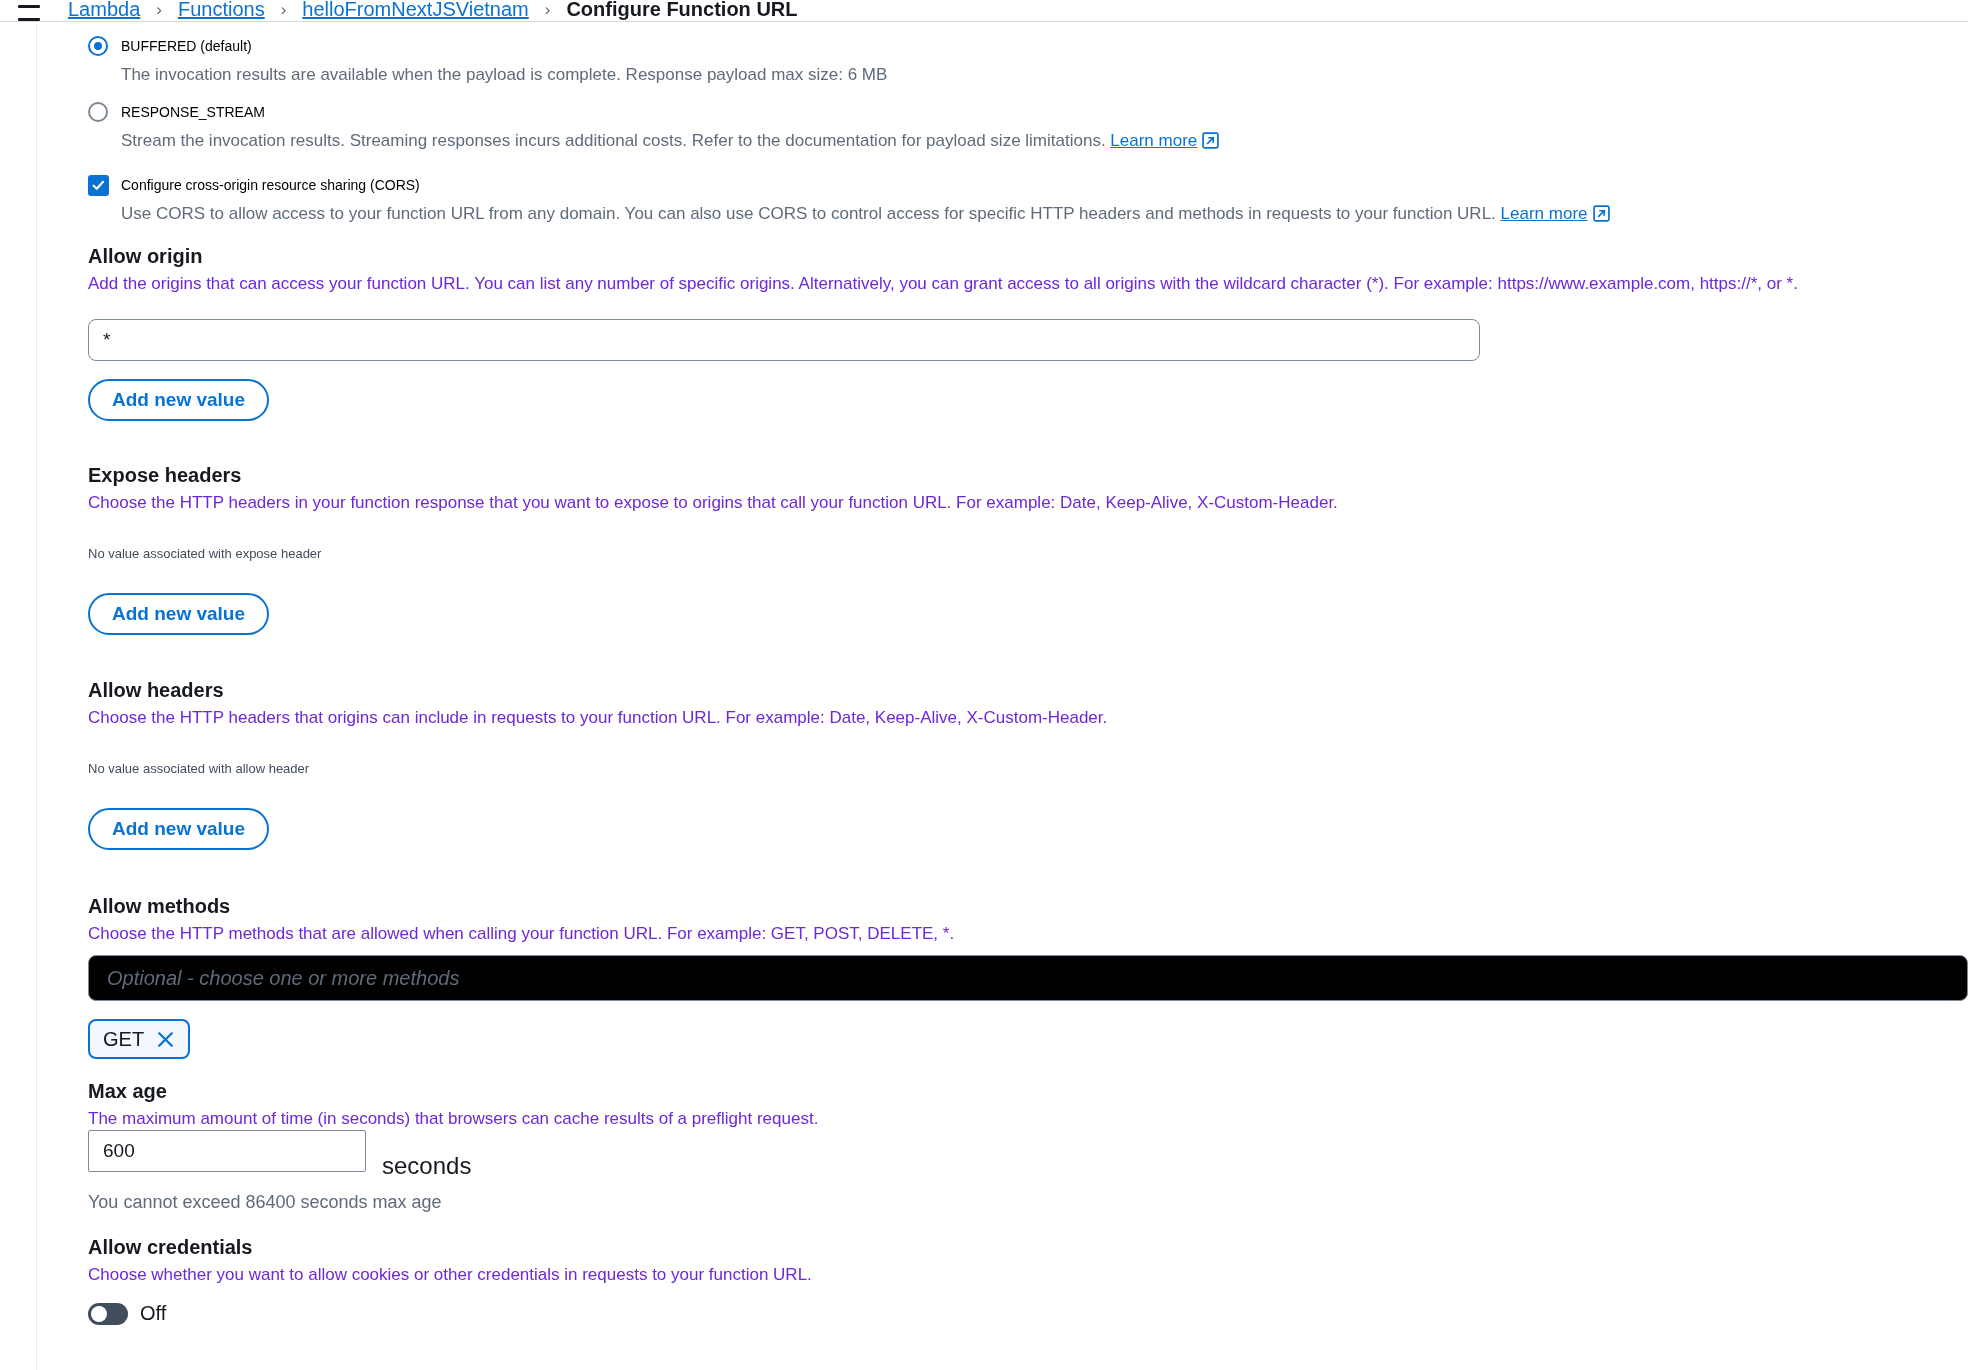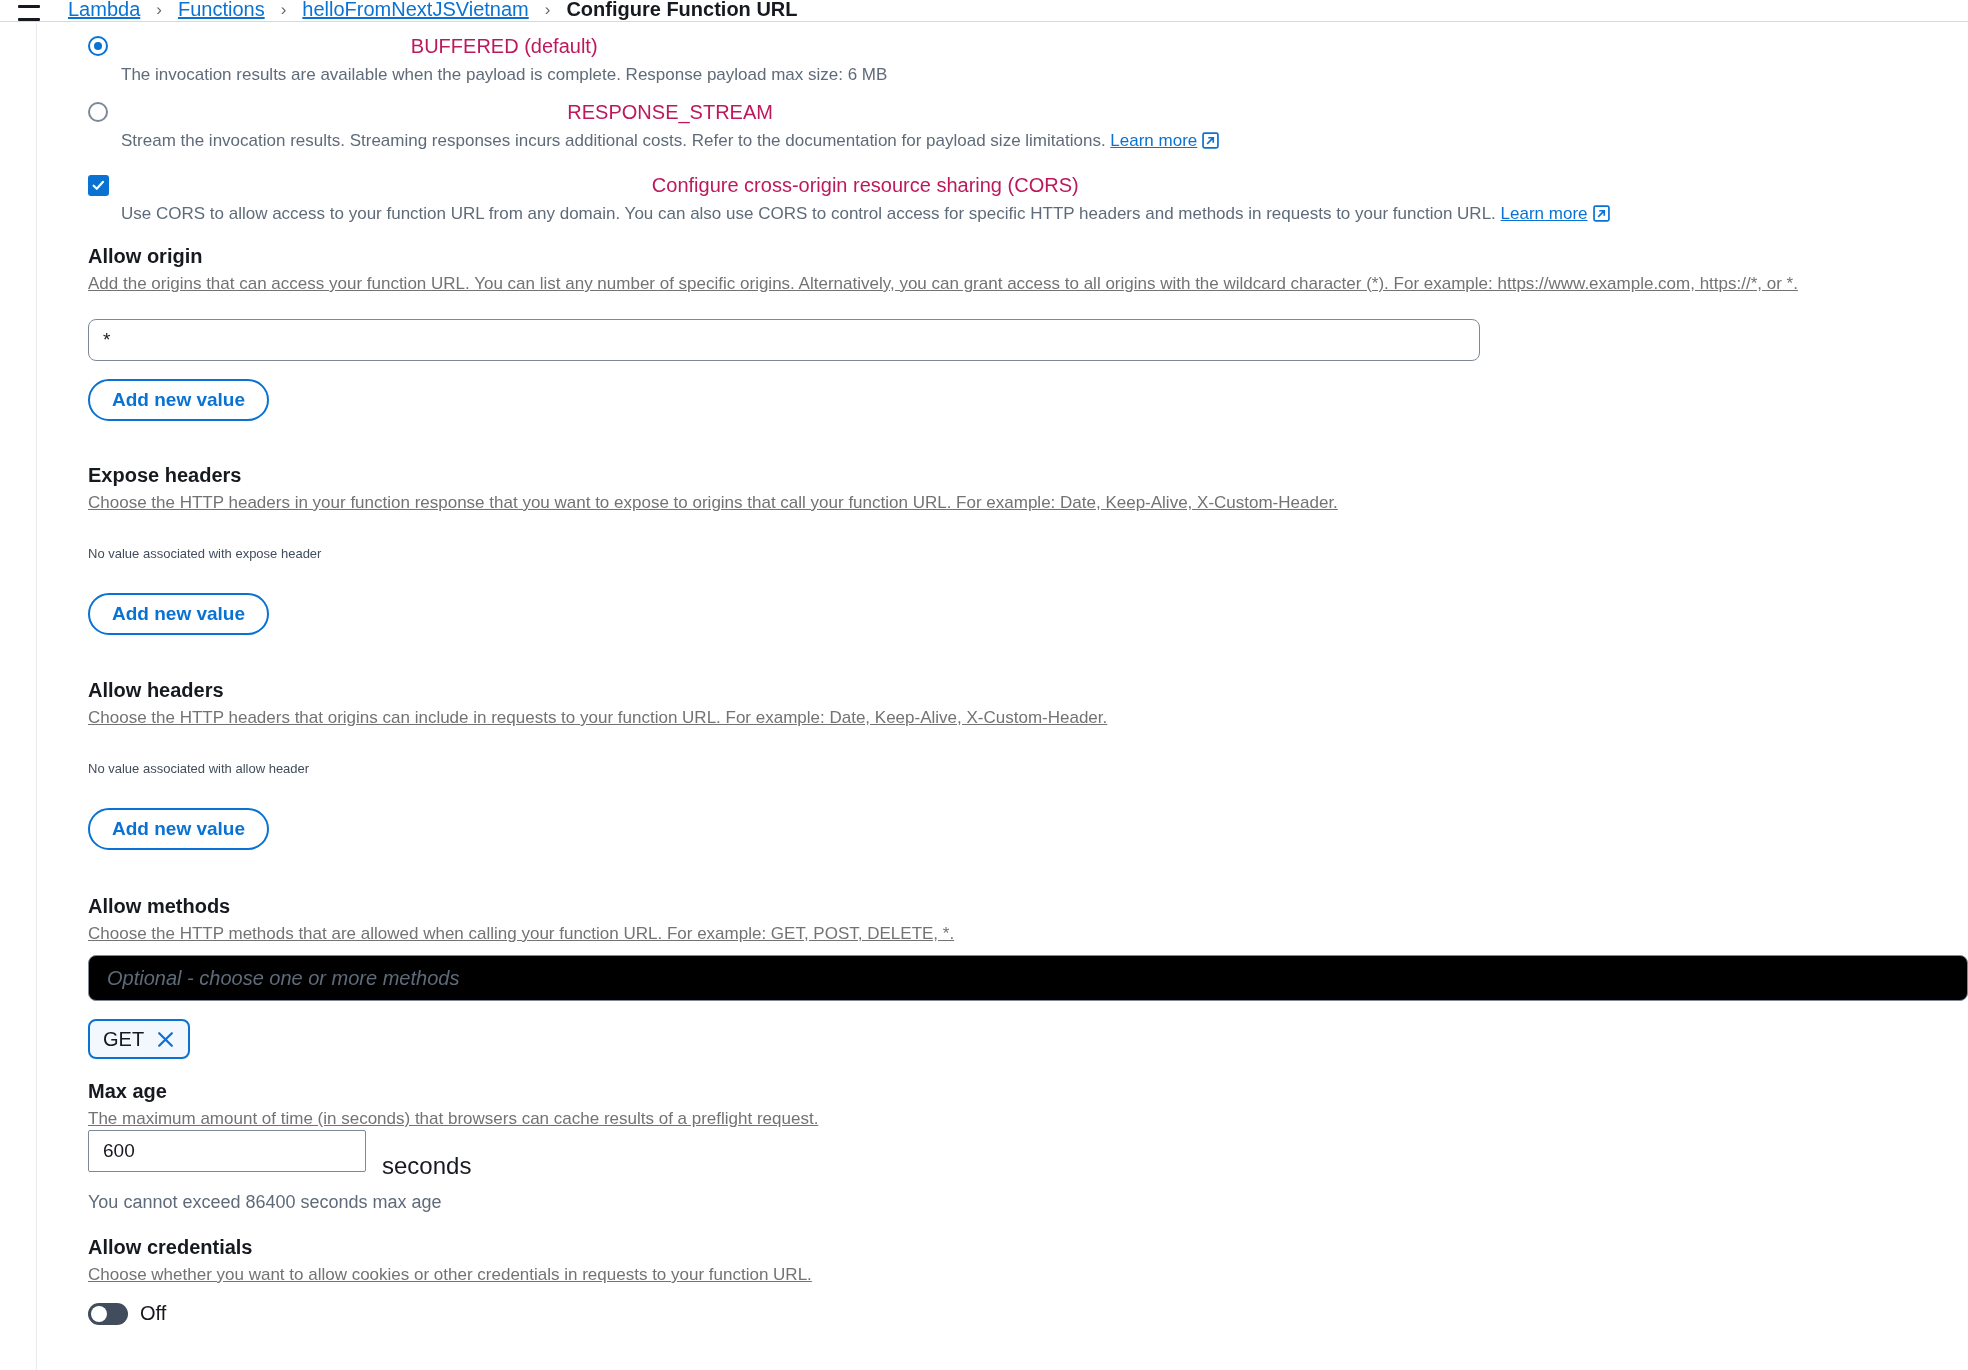--- a/index.html
+++ b/index.html
@@ -63,43 +63,43 @@
     border: 2px solid #7d8998; background: #fff;
     flex: none; margin-top: 2px; margin-right: 13px;
     position: relative; cursor: pointer;
   }
   .radio.checked { border-color: #0972d3; border-width: 2px; }
   .radio.checked::after {
     content: ""; position: absolute; left: 50%; top: 50%;
     width: 8px; height: 8px; border-radius: 50%;
     background: #0972d3; transform: translate(-50%, -50%);
   }
-  .opt-label { font-size: 20px; color: #be185d; line-height: 24px; text-align: center; }
+  .opt-label { font-size: 14px; color: #000000; line-height: 24px; }
   .opt-desc {
     font-size: 17px; color: #5f6b7a; line-height: 22px;
     margin-top: 6px; white-space: nowrap;
   }
 
   
   .check-item { display: flex; align-items: flex-start; margin-top: 18px; }
   .checkbox {
     width: 21px; height: 21px; border-radius: 3px;
     background: #0972d3; border: 2px solid #0972d3;
     flex: none; margin-top: 2px; margin-right: 12px;
     position: relative; cursor: pointer;
   }
   .checkbox svg { position: absolute; left: 2px; top: 2px; }
 
   .field-label {
     font-size: 20px; font-weight: bold; color: #16191f;
     margin-top: 22px; line-height: 24px;
   }
   .field-desc {
-    font-size: 17px; color: #737373; line-height: 22px;
-    margin-top: 5px; white-space: nowrap; text-decoration: underline;
+    font-size: 17px; color: #6d28d9; line-height: 22px;
+    margin-top: 5px; white-space: nowrap;
   }
   .link {
     color: #0972d3; text-decoration: underline; cursor: pointer;
   }
   .ext-icon { display: inline-block; vertical-align: -3px; margin-left: 5px; }
 
   .text-input {
     height: 42px; border: 1px solid #7d8998; border-radius: 8px;
     background: #fff; font-size: 19px; color: #16191f;
     padding: 0 14px; font-family: "Liberation Sans", sans-serif;

